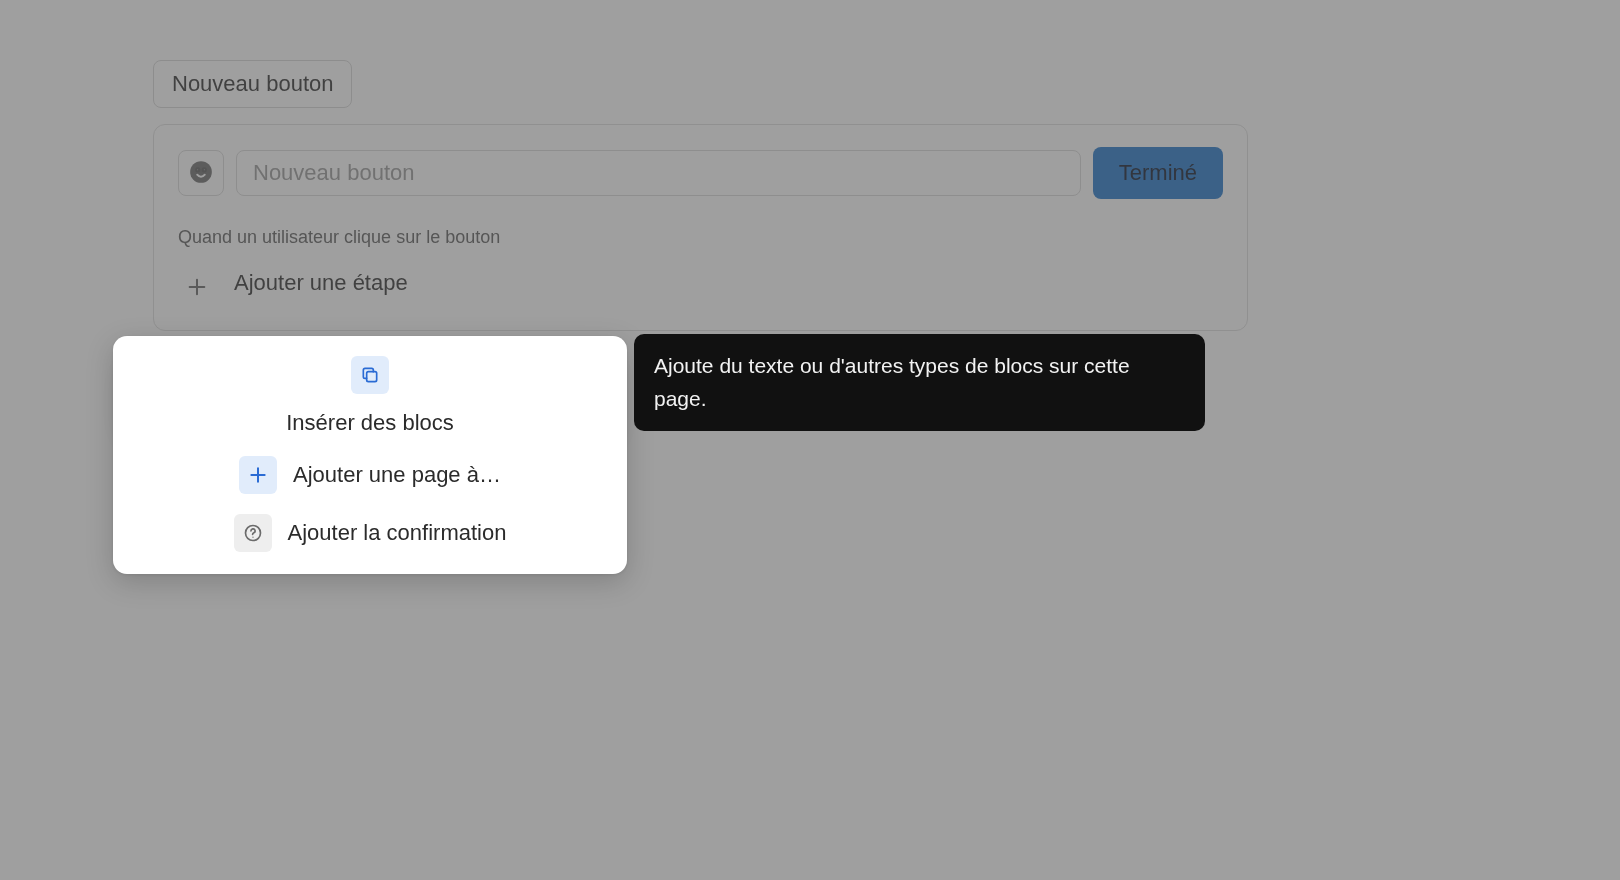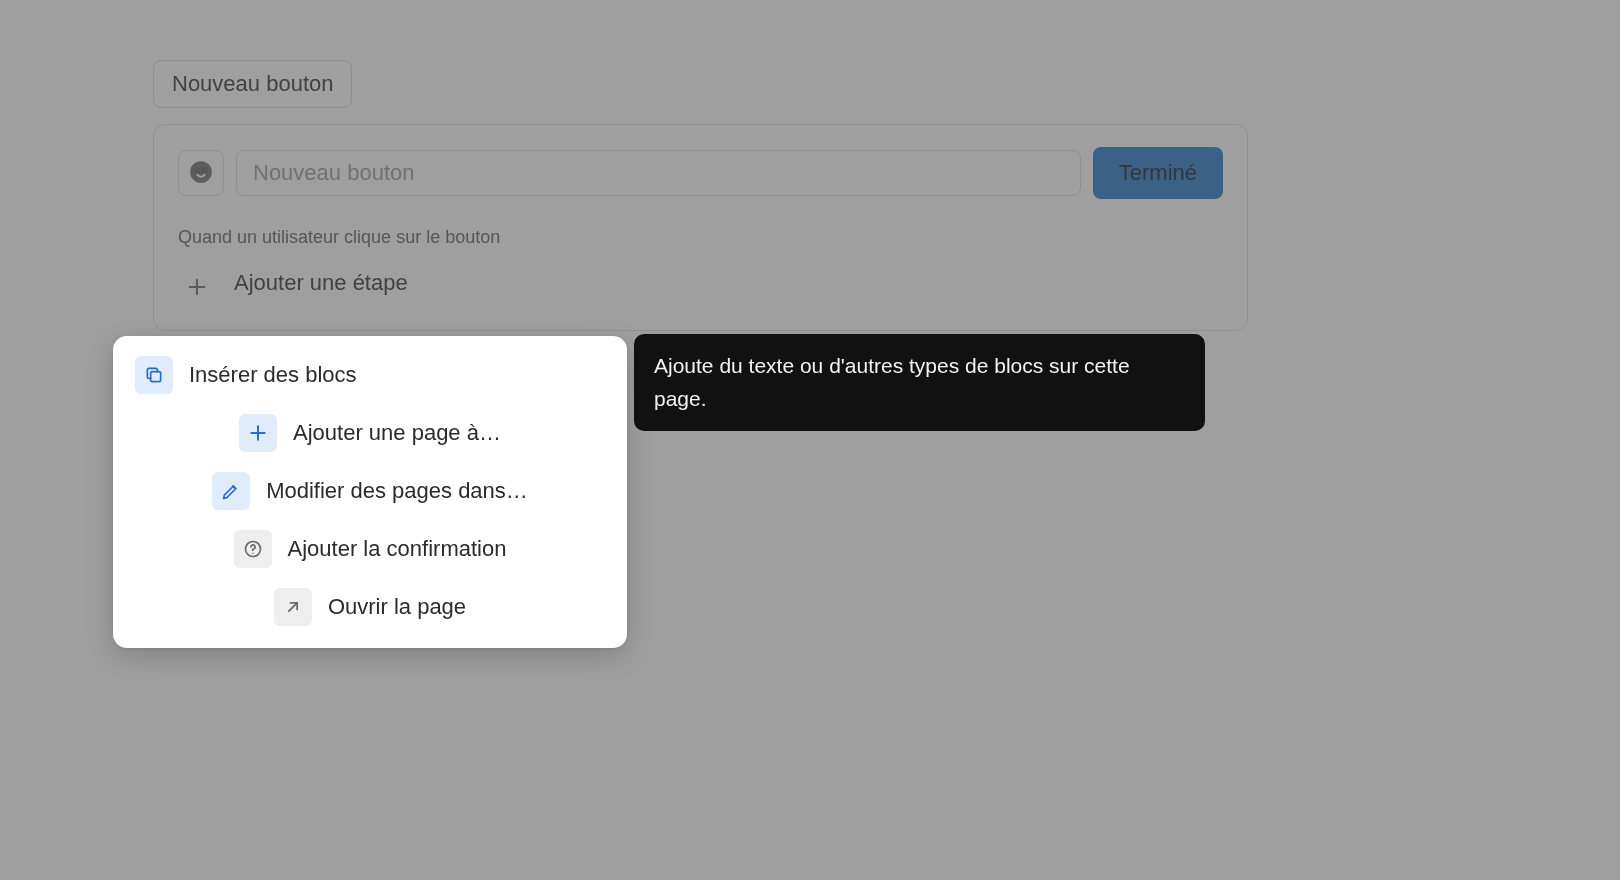--- a/index.html
+++ b/index.html
@@ -125,20 +125,21 @@
       gap: 16px;
       padding: 8px 12px;
       border-radius: 10px;
       font-size: 22px;
       color: #2b2b2b;
       cursor: pointer;
     }
     .menu-item + .menu-item { margin-top: 4px; justify-content: center; }
     .mi-active {
       position: relative;
+      flex-direction: column;
     }
     .mi-active::before {
       content: "";
       position: absolute;
       inset: -2px;
       border-radius: 34px;
       background: #fff;
       box-shadow: 0 2px 10px rgba(0,0,0,0.18), 0 8px 24px rgba(0,0,0,0.12);
       z-index: -1;
     }
@@ -217,45 +218,27 @@
 
   <div class="menu-item">
     <span class="mi-icon ic-blue">
       <svg width="20" height="20" viewBox="0 0 24 24" fill="none" stroke="currentColor" stroke-width="2.4" stroke-linecap="round">
           <path d="M12 4v16M4 12h16"></path>
         </svg>
     </span>
     <span>Ajouter une page à…</span>
   </div>
 
-  <div class="menu-item">
-    <span class="mi-icon ic-blue">
-      <svg width="20" height="20" viewBox="0 0 24 24" fill="none" stroke="currentColor" stroke-width="2" stroke-linecap="round" stroke-linejoin="round">
-          <path d="M3 21l4-1 11-11-3-3L4 17l-1 4z"></path>
-          <path d="M14 6l3 3"></path>
-        </svg>
-    </span>
-    <span>Modifier des pages dans…</span>
-  </div>
 
   <div class="menu-item">
     <span class="mi-icon ic-gray">
       <svg width="20" height="20" viewBox="0 0 24 24" fill="none" stroke="currentColor" stroke-width="2" stroke-linecap="round" stroke-linejoin="round">
           <circle cx="12" cy="12" r="9"></circle>
           <path d="M9.5 9.5a2.5 2.5 0 1 1 3.5 2.3c-.9.4-1.5 1-1.5 2"></path>
           <circle cx="12" cy="17" r="0.8" fill="currentColor" stroke="none"></circle>
         </svg>
     </span>
     <span>Ajouter la confirmation</span>
   </div>
 
-  <div class="menu-item">
-    <span class="mi-icon ic-gray">
-      <svg width="20" height="20" viewBox="0 0 24 24" fill="none" stroke="currentColor" stroke-width="2.2" stroke-linecap="round" stroke-linejoin="round">
-          <path d="M7 17L17 7"></path>
-          <path d="M9 7h8v8"></path>
-        </svg>
-    </span>
-    <span>Ouvrir la page</span>
-  </div>
 </div>
 
 <div class="tooltip">Ajoute du texte ou d'autres types de blocs sur cette page.</div>
 
 </body></html>

